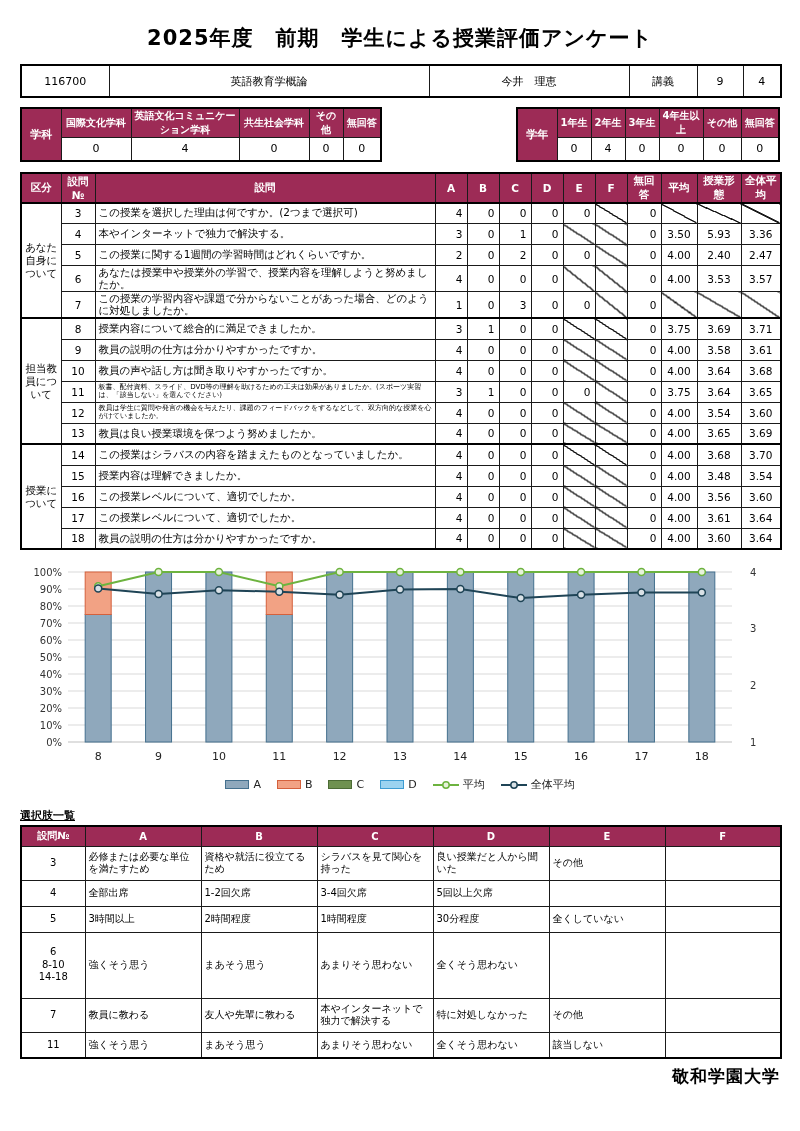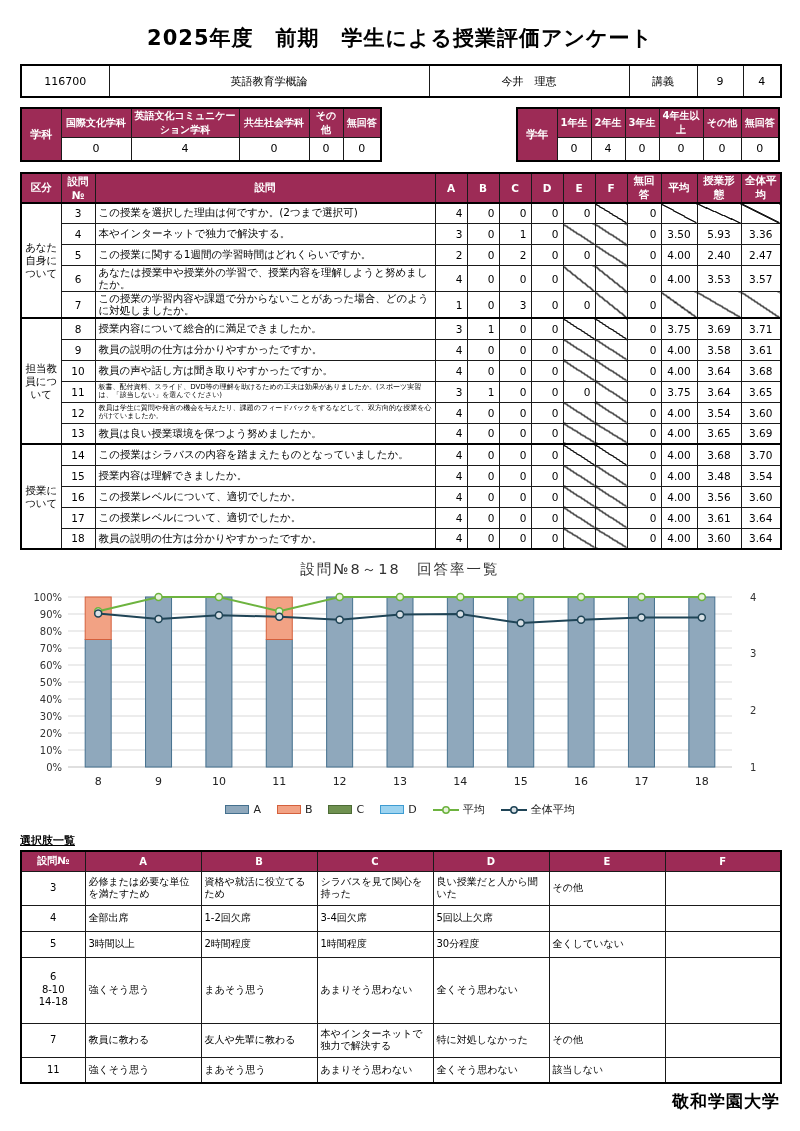--- a/index.html
+++ b/index.html
@@ -415,21 +415,20 @@
           <td class="diag"></td>
           <td class="num">0</td>
           <td class="avgv">4.00</td>
           <td class="avgv">3.60</td>
           <td class="avgv">3.64</td>
         </tr>
       </tbody>
   </table>
 
   <div class="chart-block">
-    <div class="chart-title">設問№8～18　回答率一覧</div>
     <svg id="chart-svg" width="760" height="212" viewBox="0 0 760 212">
         <line x1="48" y1="182" x2="712" y2="182" stroke="#BFBFBF" stroke-width="1"></line>
         <text x="42" y="185.5" text-anchor="end" font-size="10" fill="#333">0%</text>
         <line x1="48" y1="165" x2="712" y2="165" stroke="#D9D9D9" stroke-width="1"></line>
         <text x="42" y="168.5" text-anchor="end" font-size="10" fill="#333">10%</text>
         <line x1="48" y1="148" x2="712" y2="148" stroke="#D9D9D9" stroke-width="1"></line>
         <text x="42" y="151.5" text-anchor="end" font-size="10" fill="#333">20%</text>
         <line x1="48" y1="131" x2="712" y2="131" stroke="#D9D9D9" stroke-width="1"></line>
         <text x="42" y="134.5" text-anchor="end" font-size="10" fill="#333">30%</text>
         <line x1="48" y1="114" x2="712" y2="114" stroke="#D9D9D9" stroke-width="1"></line>

